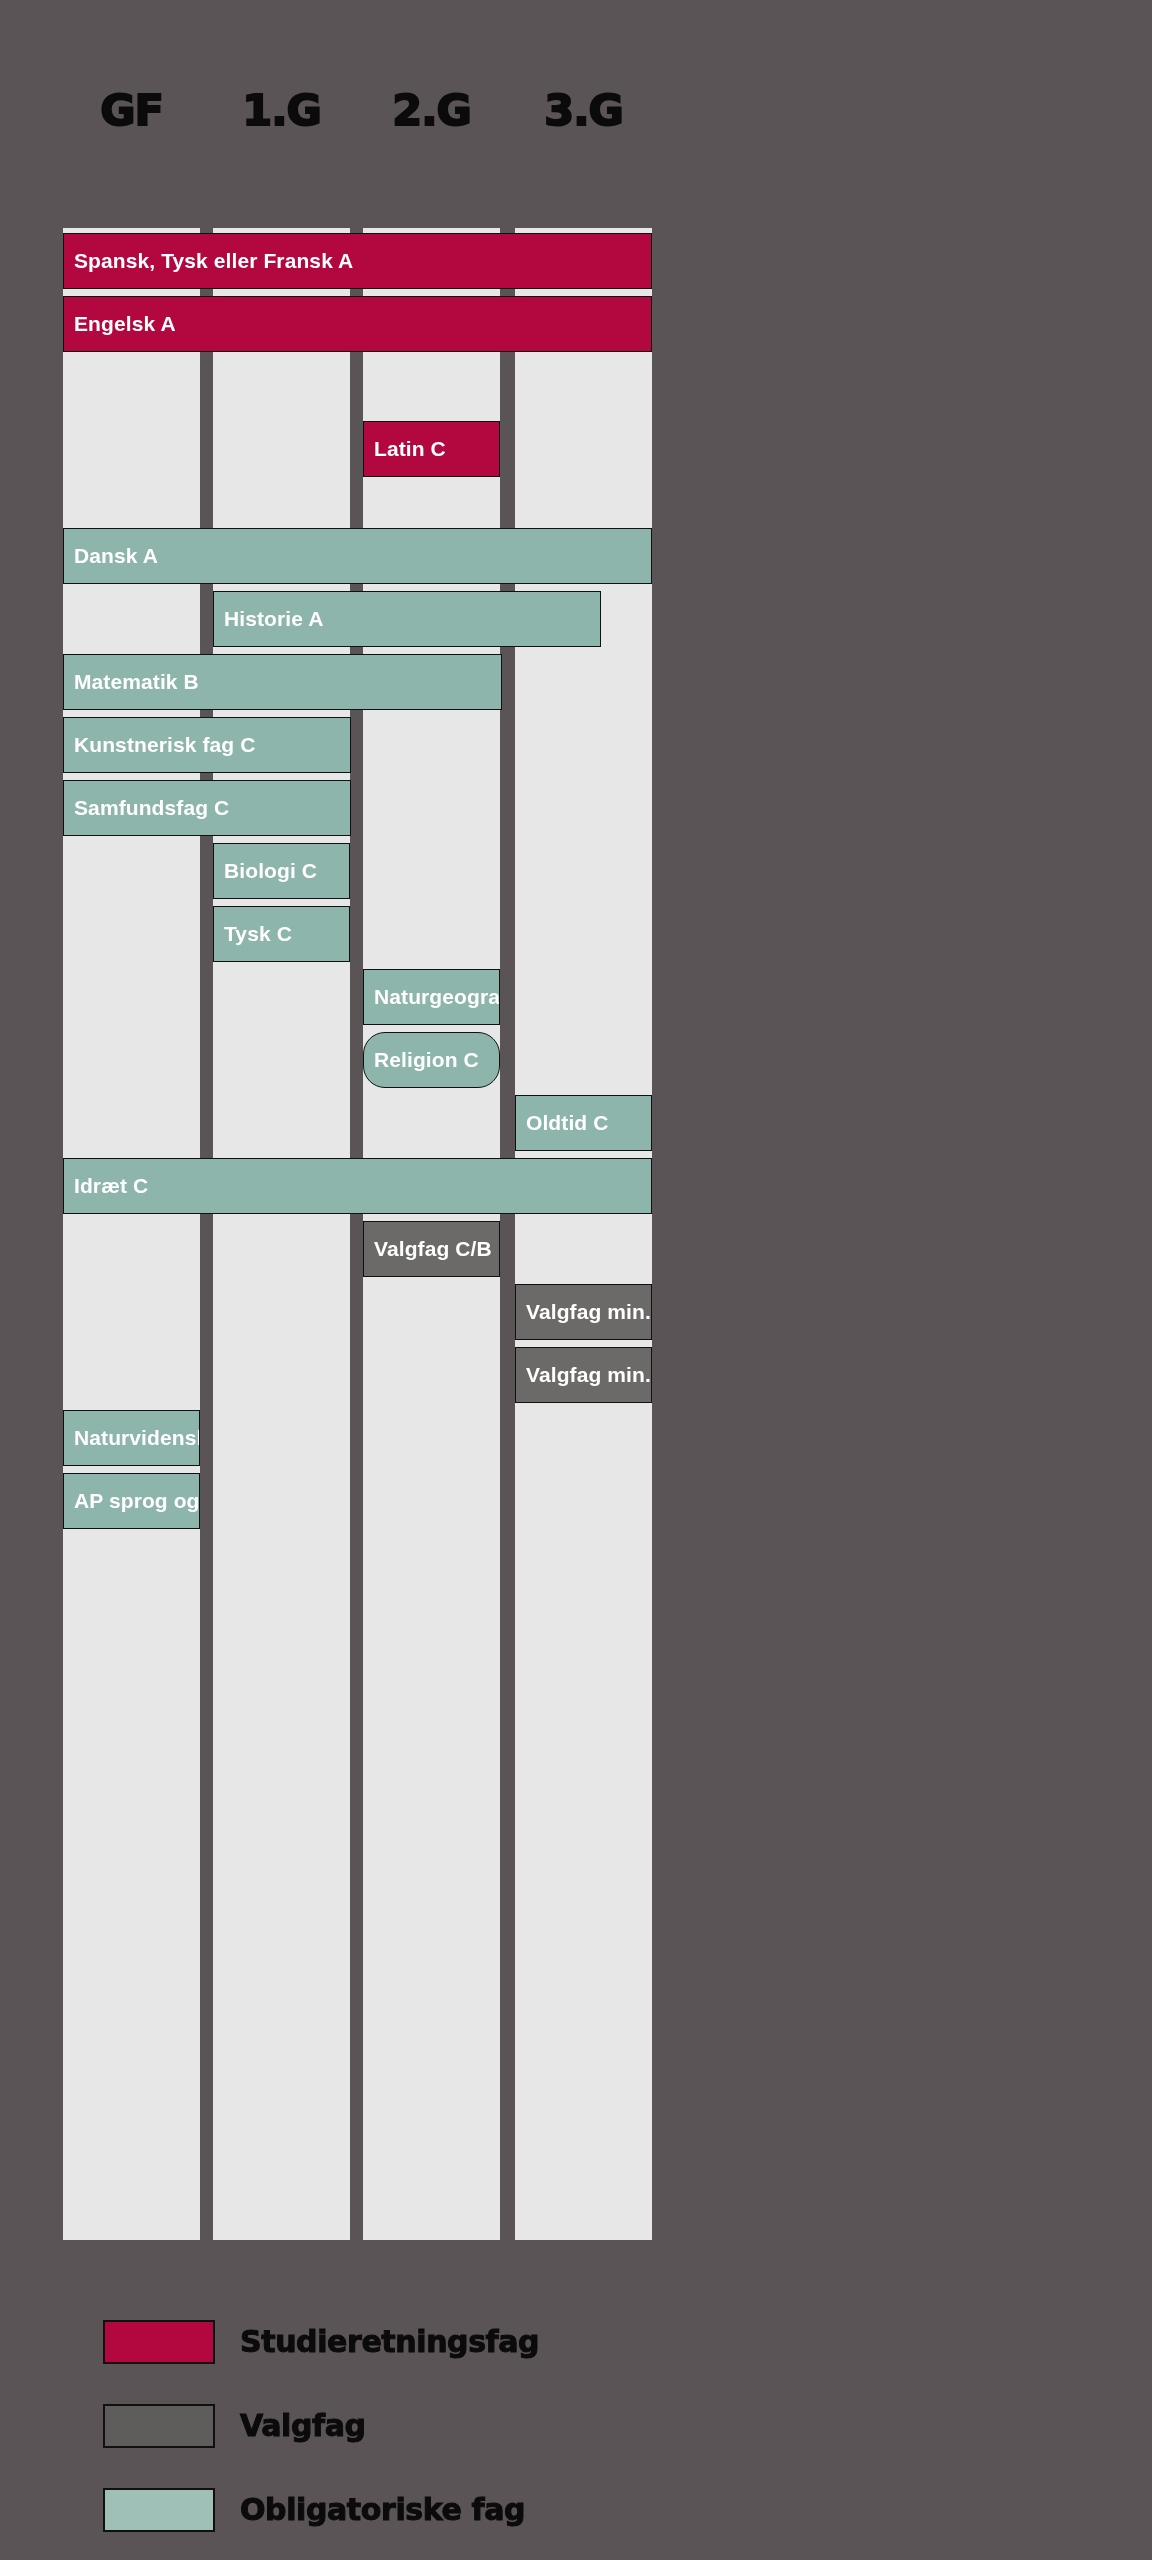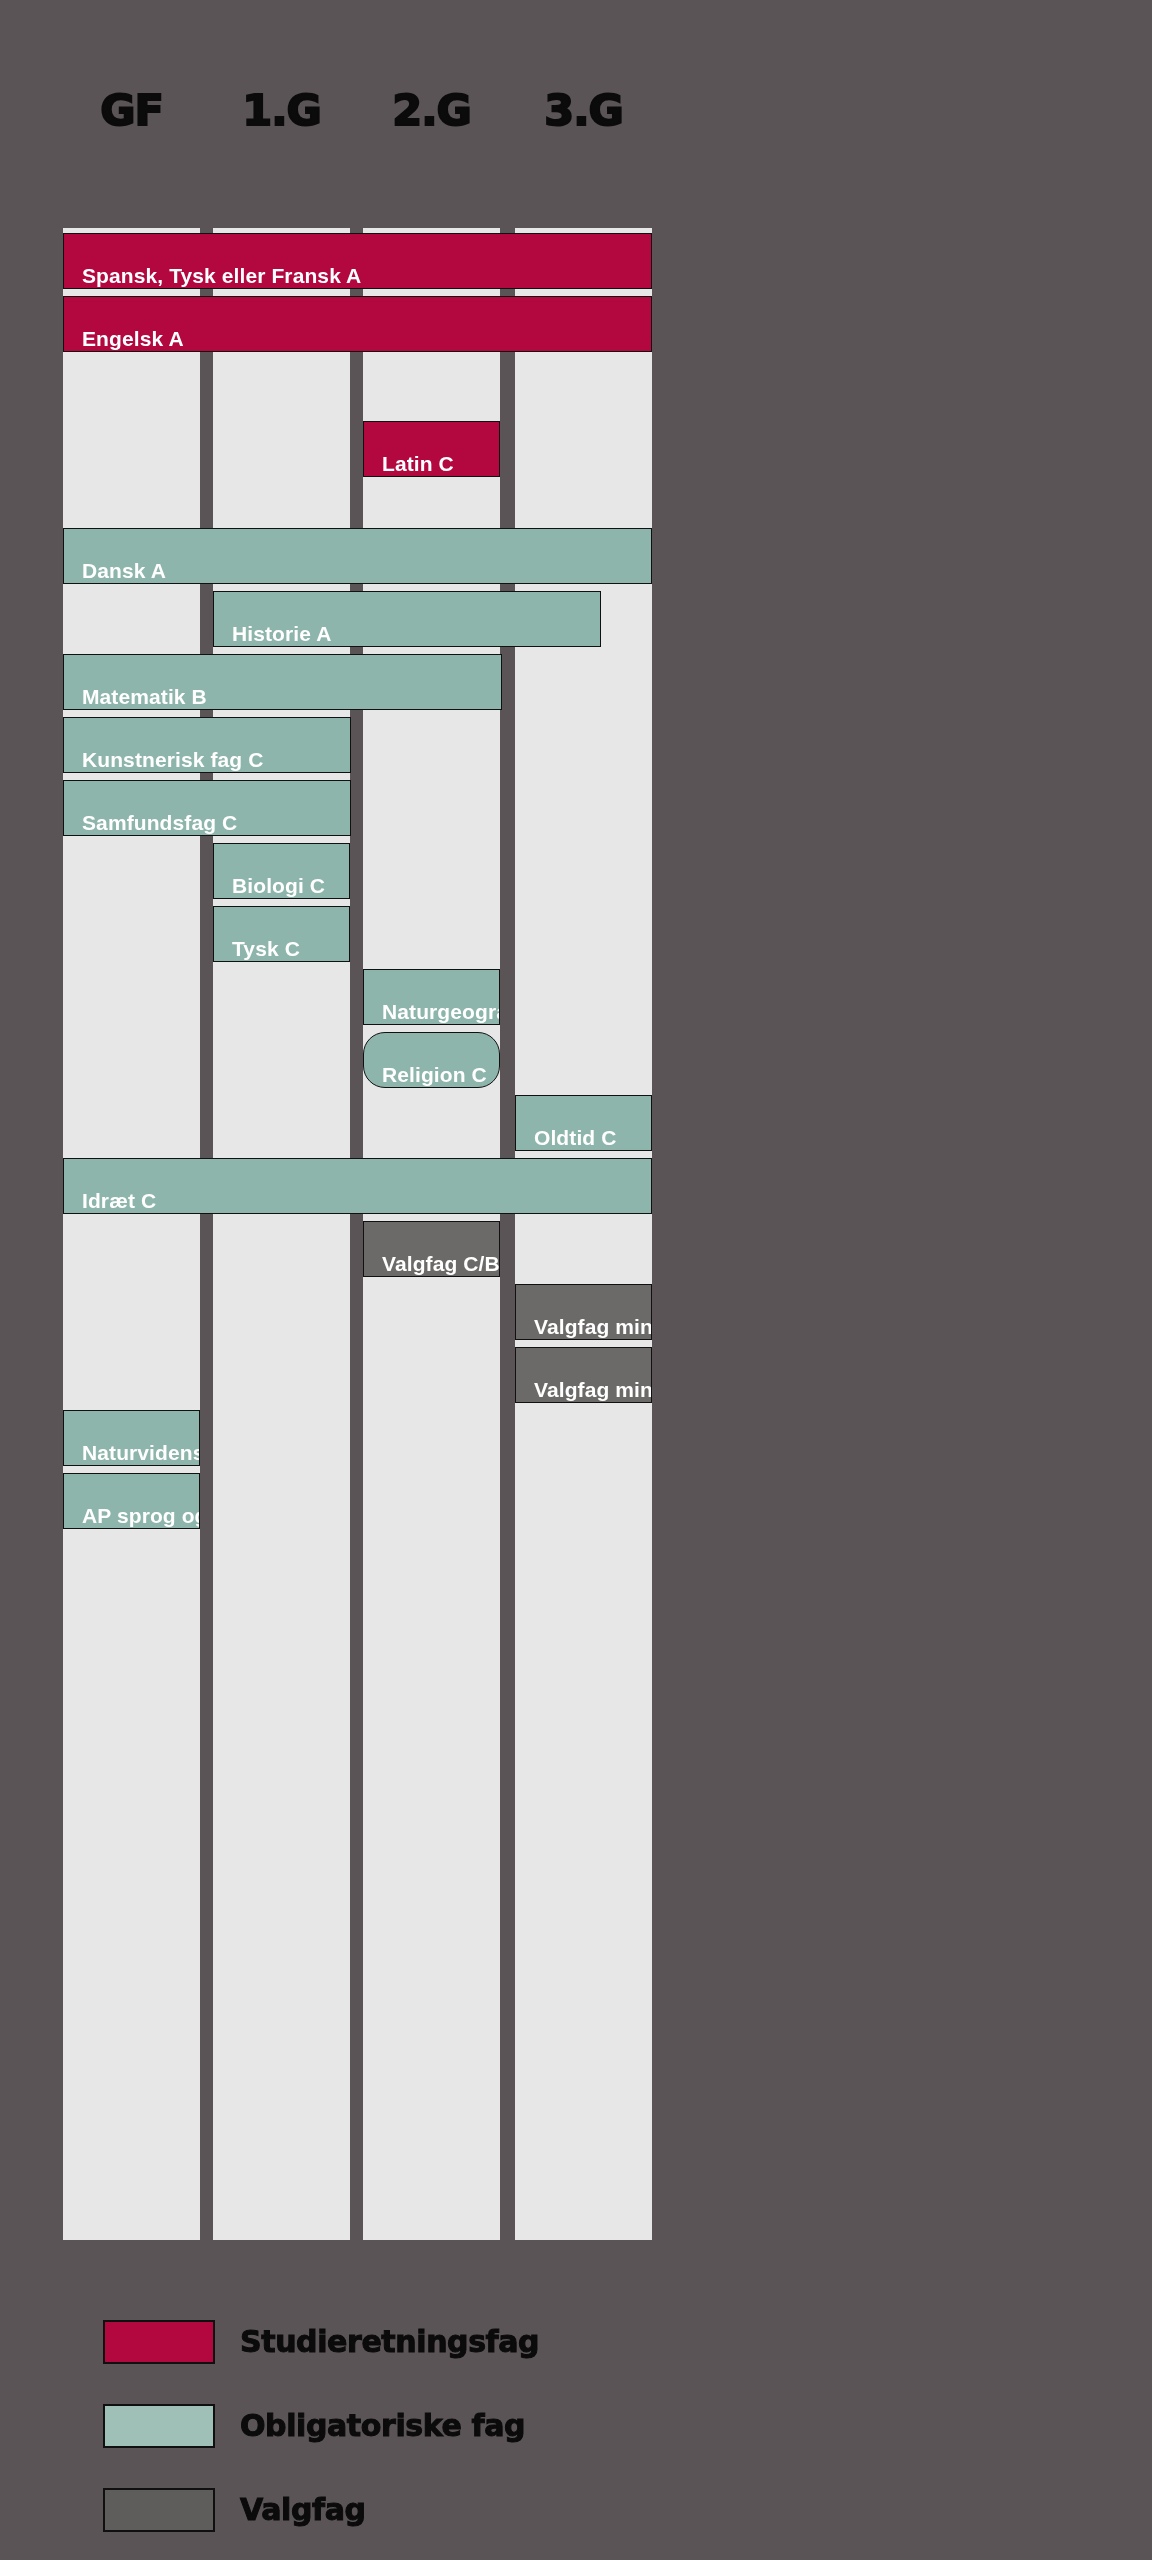--- a/index.html
+++ b/index.html
@@ -41,22 +41,22 @@
   .col-track {
     position: absolute;
     background: #e7e7e7;
   }
 
   
   .block {
     position: absolute;
     box-sizing: border-box;
     display: flex;
-    align-items: flex-end;
-    padding-left: 18px;
+    align-items: center;
+    padding-left: 10px;
     color: #ffffff;
     font-size: 21px;
     font-weight: 700;
     letter-spacing: 0.1px;
     border: 1.5px solid #111111;
     white-space: nowrap;
     overflow: hidden;
   }
   .block.srf      { background: #b30740; }
   .block.oblig    { background: #8db5ab; }
@@ -177,22 +177,22 @@
         <span>AP sprog og lation</span>
       </div>
     </div>
 
   <div id="legend">
       <div class="legend-row">
         <div class="legend-swatch srf"></div>
         <div class="legend-label">Studieretningsfag</div>
       </div>
       <div class="legend-row">
+        <div class="legend-swatch valg"></div>
+        <div class="legend-label">Valgfag</div>
+      </div>
+      <div class="legend-row">
         <div class="legend-swatch oblig"></div>
         <div class="legend-label">Obligatoriske fag</div>
-      </div>
-      <div class="legend-row">
-        <div class="legend-swatch valg"></div>
-        <div class="legend-label">Valgfag</div>
       </div>
     </div>
 
 </div>
 
 </body></html>

